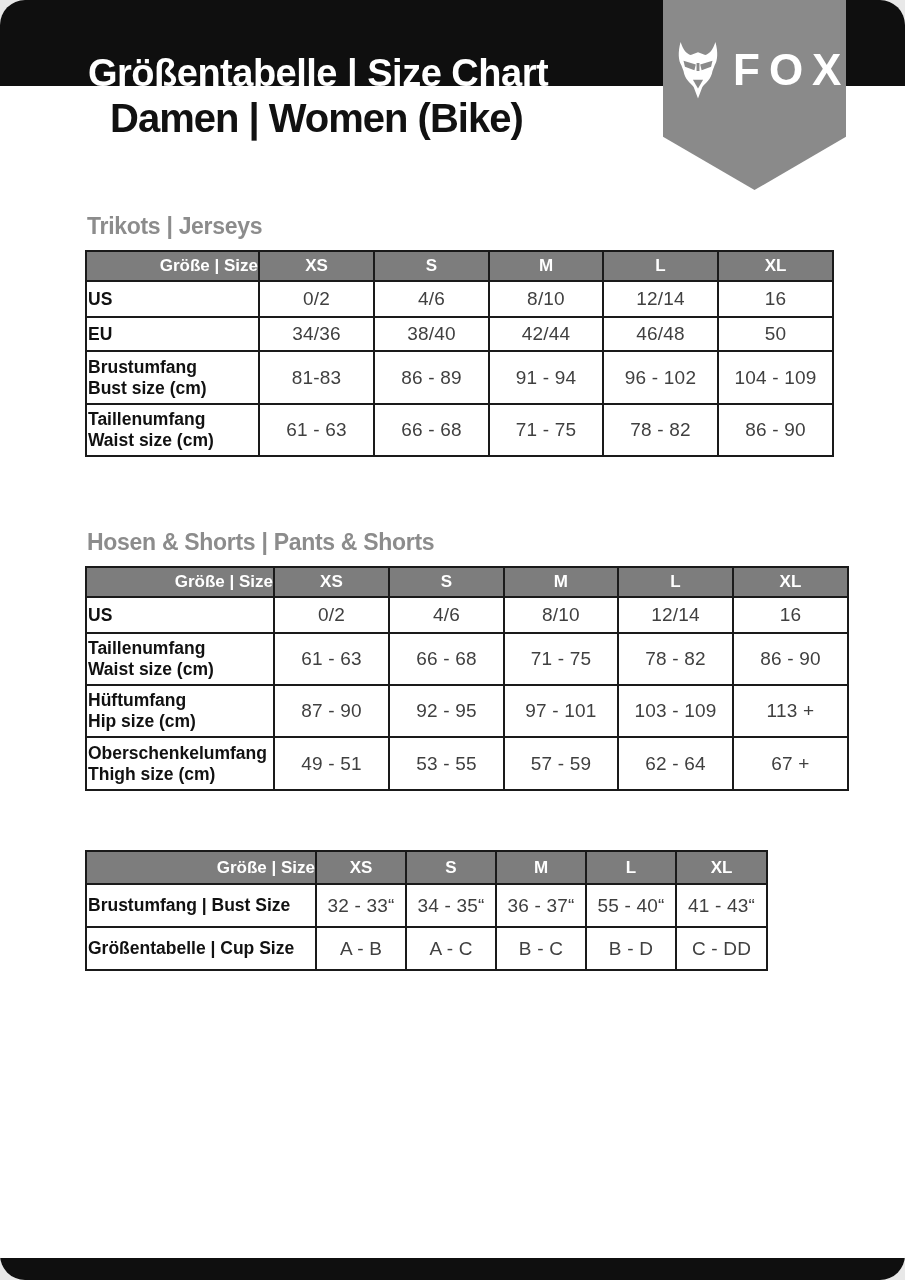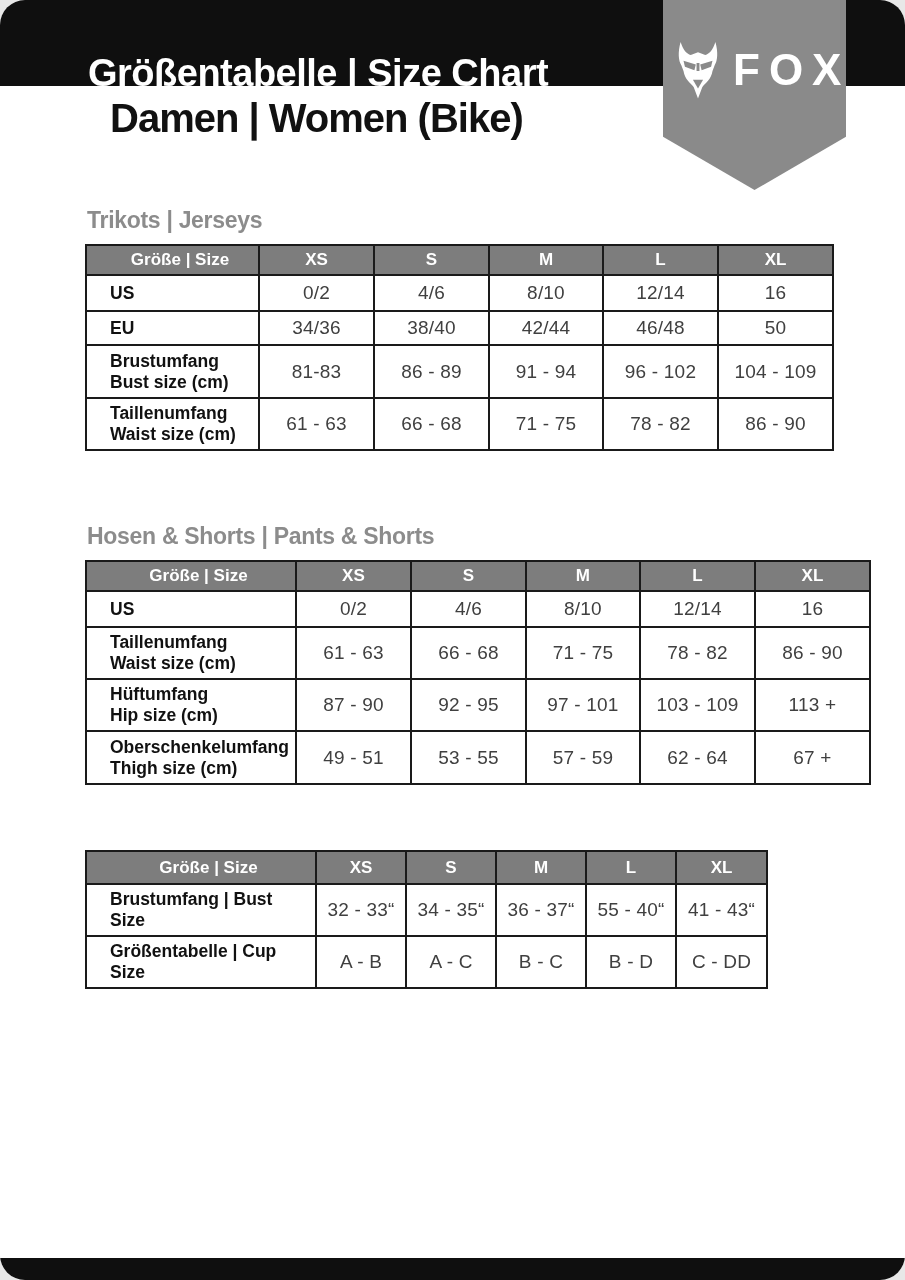--- a/index.html
+++ b/index.html
@@ -36,39 +36,39 @@
   }
   .pennant .fox-head{position:absolute;left:13px;top:42px;}
   .pennant .brand{
     position:absolute;left:70px;top:48px;
     font-size:44px;font-weight:bold;line-height:1;
     letter-spacing:9px;color:#ffffff;
   }
   
   .chart-section{position:absolute;left:85px;}
   .chart-section h3{
-    margin:2px 0 10px 2px;
+    margin:8px 0 10px 2px;
     font-size:23px;font-weight:bold;line-height:28px;
     letter-spacing:-0.3px;color:var(--sectiontitle,#8c8c8c);
     white-space:nowrap;
   }
   table{
     border-collapse:collapse;table-layout:fixed;
     background:#ffffff;
   }
   th,td{border:2px solid #1a1a1a;padding:0;}
   thead th{
     background:var(--tablehead,#7d7d7d);
     color:#ffffff;font-size:17px;font-weight:bold;
     text-align:center;vertical-align:middle;
   }
-  thead th.label-head{text-align:center;padding-left:15px;}
+  thead th.label-head{text-align:right;padding-left:15px;}
   tbody th.row-label{
     text-align:left;vertical-align:middle;
-    padding:4px 6px 4px 23px;
+    padding:4px 6px 4px 1px;
     font-size:17.5px;font-weight:bold;line-height:1.2;color:#111111;
   }
   tbody td{
     text-align:center;vertical-align:middle;
     font-size:19px;font-weight:normal;color:#404040;
     letter-spacing:0.2px;
   }
   
   .bottombar{
     position:absolute;left:0;bottom:0;width:905px;height:22px;

